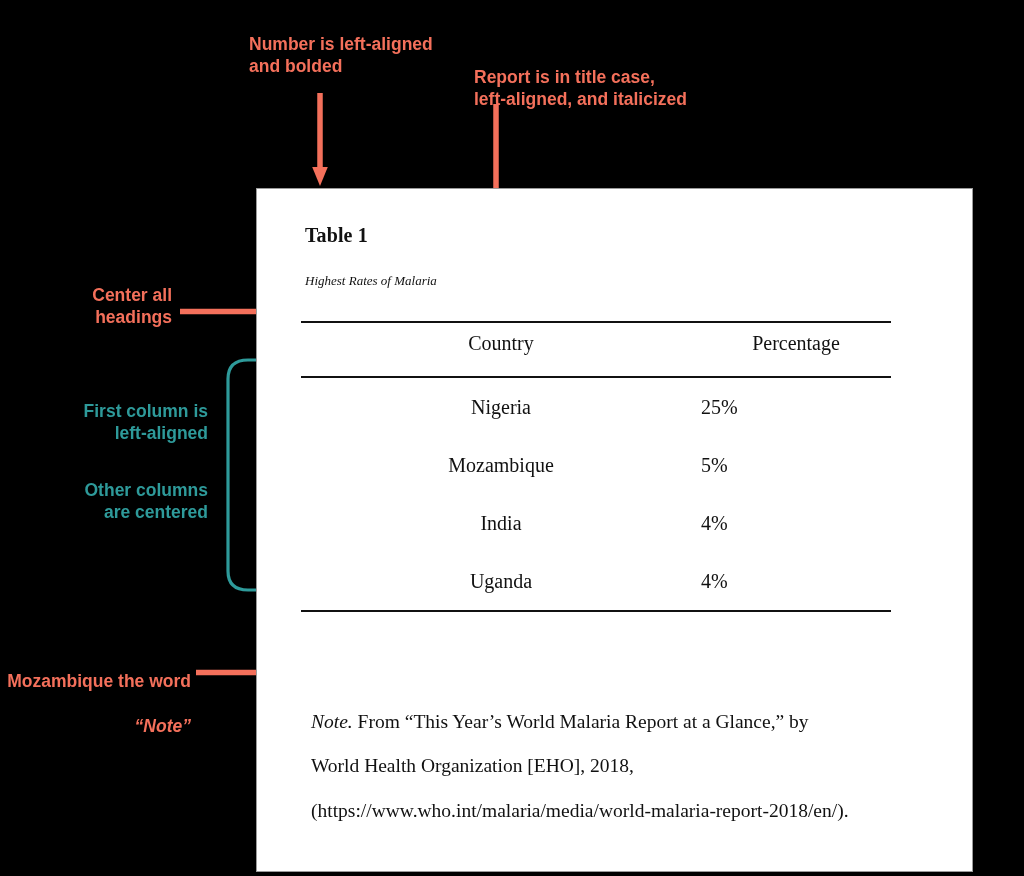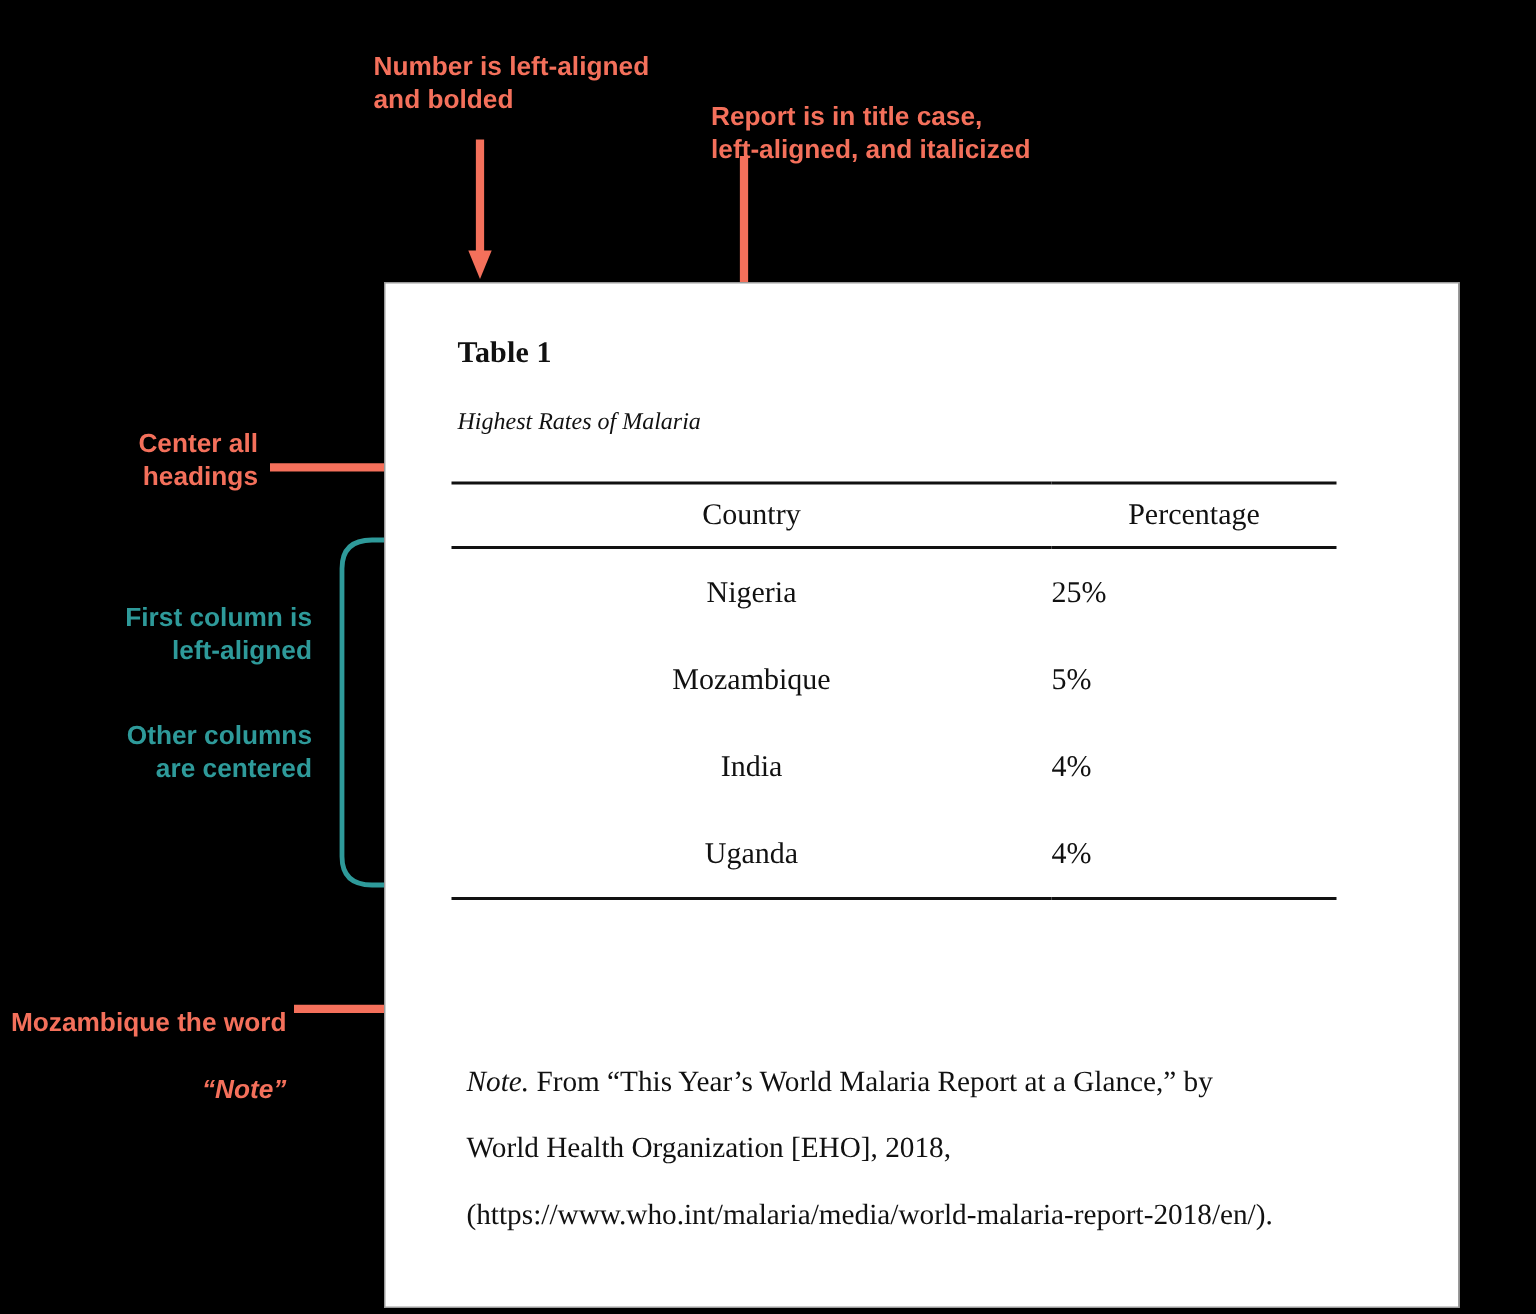--- a/index.html
+++ b/index.html
@@ -61,41 +61,41 @@
   #tbl-number {
     left: 48px;
     top: 35px;
     font-size: 20px;
     font-weight: bold;
     letter-spacing: .1px;
   }
   #tbl-title {
     left: 48px;
     top: 84px;
-    font-size: 16px;
+    font-size: 13px;
     font-style: italic;
   }
 
   #table-wrap {
     position: absolute;
     left: 44px;
     top: 132px;
     width: 590px;
   }
   table.apa {
     width: 590px;
     border-collapse: collapse;
     font-family: "Liberation Serif", "DejaVu Serif", serif;
     font-size: 20px;
     color: #111111;
   }
   table.apa thead th {
     font-weight: normal;
     text-align: center;
-    padding: 9px 0 9px 0;
+    padding: 9px 0 21px 0;
     border-top: 2.6px solid #111111;
     border-bottom: 2.6px solid #111111;
   }
   table.apa tbody td {
     padding: 17.5px 0 17.5px 0;
     border: none;
   }
   table.apa tbody tr:last-child td {
     border-bottom: 2.6px solid #111111;
   }

